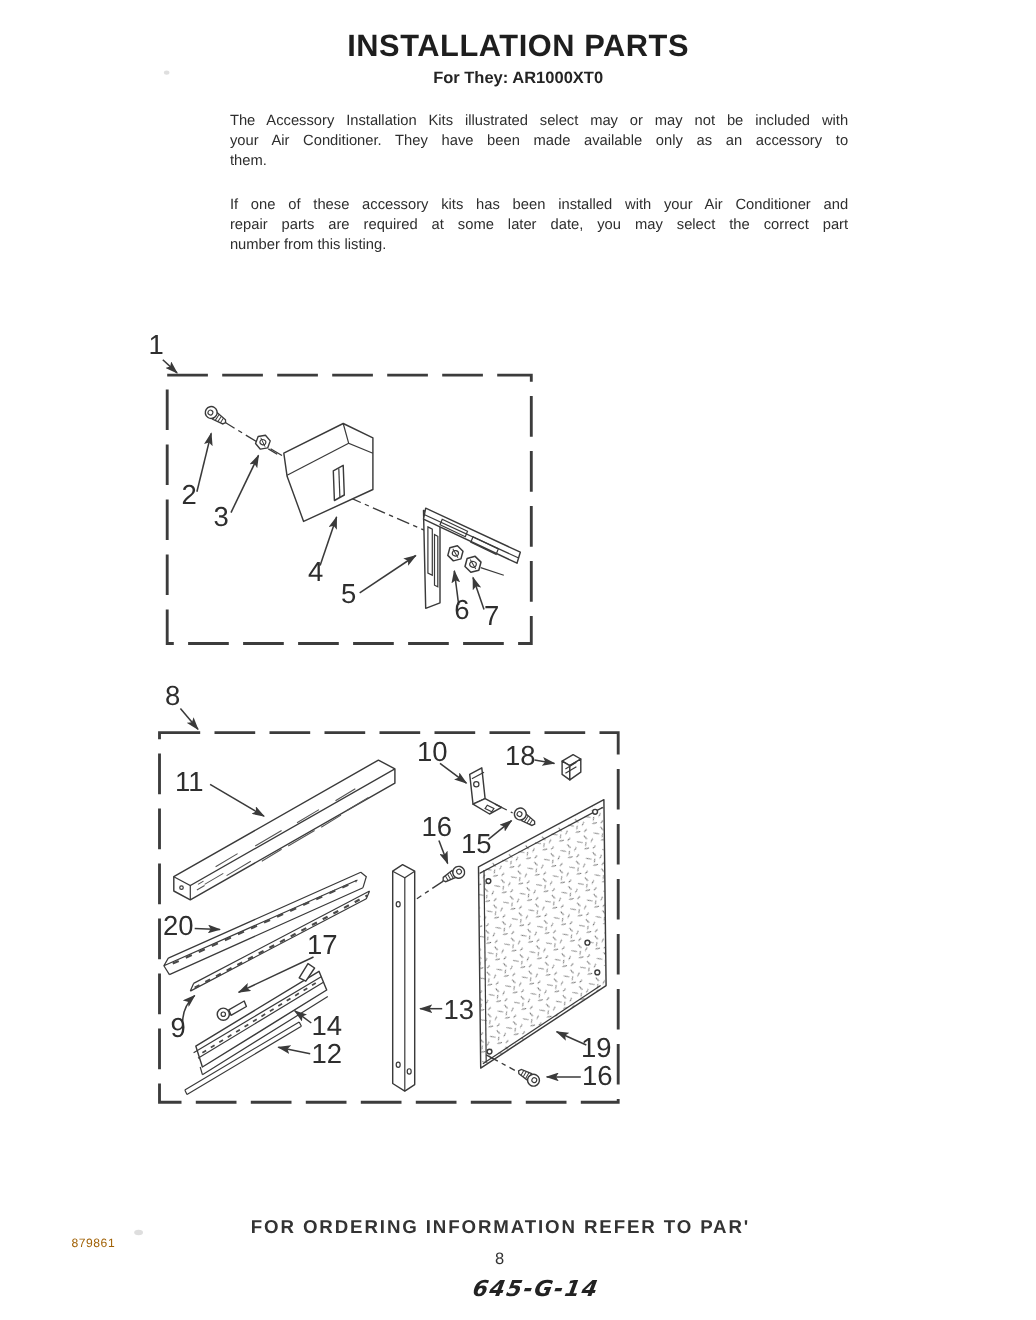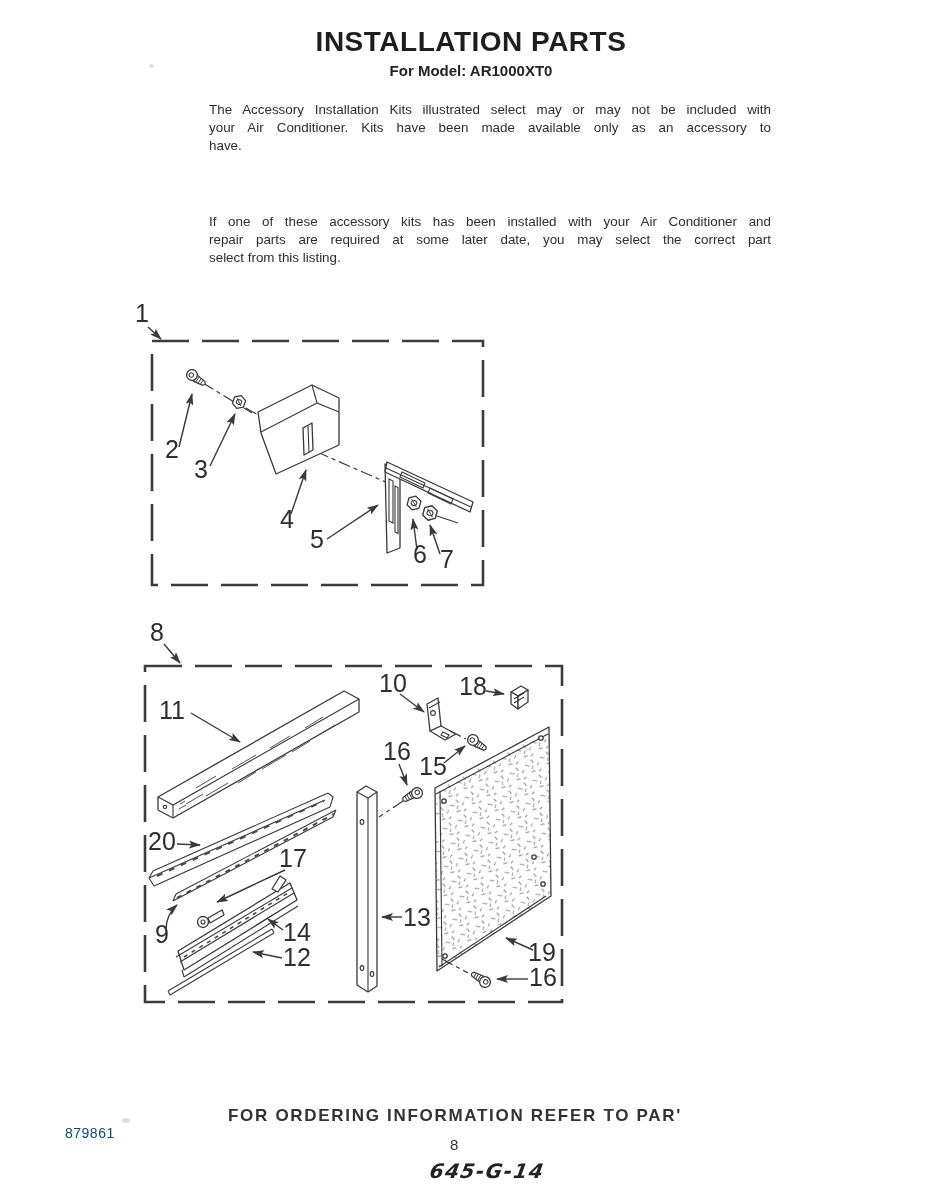--- a/index.html
+++ b/index.html
@@ -4,50 +4,50 @@
 <style>
   html,body{margin:0;padding:0;background:#ffffff;}
   .page{position:relative;width:887px;height:1200px;background:#ffffff;overflow:hidden;
         font-family:"Liberation Sans",sans-serif;color:#2b2b2b;}
   .hdr{position:absolute;left:0;top:26px;width:942px;text-align:center;}
   .title{font-size:28px;font-weight:bold;letter-spacing:.5px;color:#1e1e1e;}
   .model{margin-top:4px;font-size:15px;font-weight:bold;color:#242424;}
   .intro{position:absolute;left:209px;width:562px;font-size:13.4px;color:#2e2e2e;}
   .intro .jl{text-align:justify;text-align-last:justify;line-height:18px;height:18px;white-space:nowrap;}
   .intro .jl.last{text-align-last:left;}
-  #p1{top:101px;} #p2{top:177px;margin-top:36px;}
+  #p1{top:101px;} #p2{top:177px;}
   svg.diagram{position:absolute;left:0;top:0;}
   .foot-note{position:absolute;left:228px;top:1106px;font-size:17px;font-weight:bold;
              letter-spacing:1.7px;color:#333;white-space:nowrap;}
-  .pubnum{position:absolute;left:65px;top:1125px;font-size:14px;color:#0c4a6e;letter-spacing:.5px;}
+  .pubnum{position:absolute;left:65px;top:1125px;font-size:11px;color:#a16207;letter-spacing:.5px;}
   .pagenum{position:absolute;left:450px;top:1136px;font-size:15px;color:#333;}
   .plate{position:absolute;left:430px;top:1159px;font-size:20px;font-weight:bold;font-style:italic;
          font-family:"DejaVu Sans",sans-serif;transform:skewX(-10deg);letter-spacing:1.5px;color:#222;white-space:nowrap;}
   .smudge{position:absolute;border-radius:50%;}
 </style>
 </head>
 <body>
 
 <div class="page">
 
   <div class="hdr">
     <div class="title">INSTALLATION PARTS</div>
-    <div class="model">For Model: AR1000XT0</div>
+    <div class="model">For They: AR1000XT0</div>
   </div>
 
   <div class="intro" id="p1">
     <div class="jl">The Accessory Installation Kits illustrated select may or may not be included with</div>
-    <div class="jl">your Air Conditioner. Kits have been made available only as an accessory to</div>
-    <div class="jl last">have.</div>
+    <div class="jl">your Air Conditioner. They have been made available only as an accessory to</div>
+    <div class="jl last">them.</div>
   </div>
 
   <div class="intro" id="p2">
     <div class="jl">If one of these accessory kits has been installed with your Air Conditioner and</div>
     <div class="jl">repair parts are required at some later date, you may select the correct part</div>
-    <div class="jl last">select from this listing.</div>
+    <div class="jl last">number from this listing.</div>
   </div>
 
   <svg class="diagram" width="942" height="1200" viewBox="0 0 942 1200">
     <defs>
       <marker id="ah" viewBox="0 0 12 8" markerWidth="12" markerHeight="8" refX="11" refY="4" orient="auto" markerUnits="userSpaceOnUse">
         <path d="M0,0 L12,4 L0,8 L2.5,4 Z" fill="#3a3a3a"></path>
       </marker>
       <pattern id="spk" width="17" height="17" patternUnits="userSpaceOnUse" patternTransform="rotate(-28)">
         <g stroke="#4d4d4d" stroke-width="0.8" fill="none">
           <path d="M2,4 l4,3"></path>

